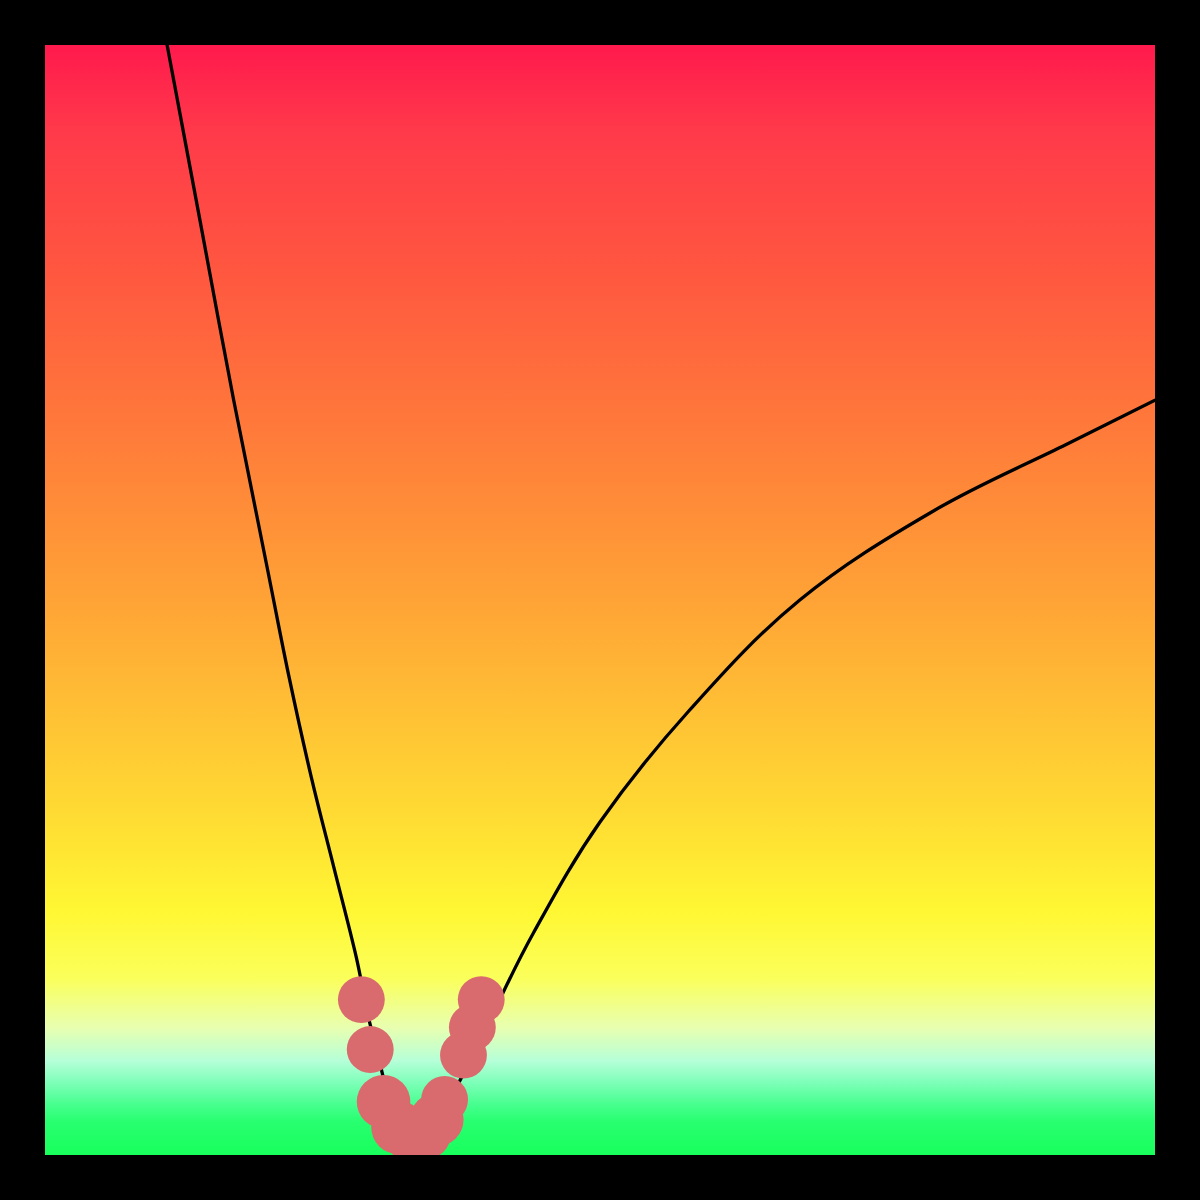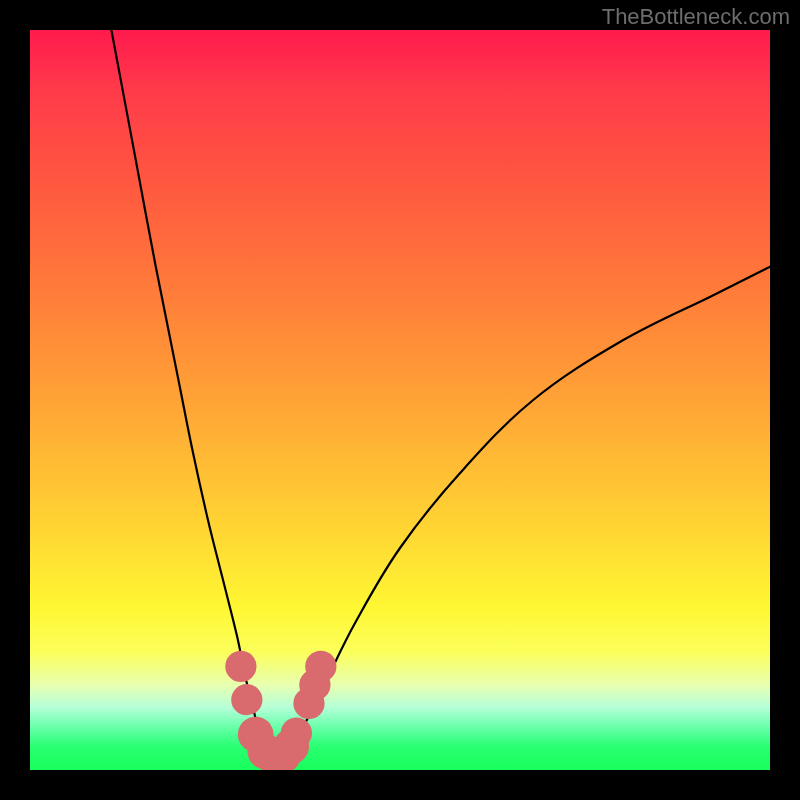--- a/index.html
+++ b/index.html
@@ -76,14 +76,13 @@
           <circle cx="244.20" cy="726.68" r="17.84" fill="#d96b6e"></circle>
           <circle cx="253.08" cy="725.20" r="17.84" fill="#d96b6e"></circle>
           <circle cx="261.22" cy="716.32" r="17.84" fill="#d96b6e"></circle>
           <circle cx="266.40" cy="703.00" r="15.62" fill="#d96b6e"></circle>
           <circle cx="278.98" cy="673.40" r="15.62" fill="#d96b6e"></circle>
           <circle cx="284.90" cy="654.90" r="15.62" fill="#d96b6e"></circle>
           <circle cx="290.82" cy="636.40" r="15.62" fill="#d96b6e"></circle>
         </g>
     </svg>
   </div>
-  <div class="watermark">TheBottleneck.com</div>
 </div>
 
 </body></html>

